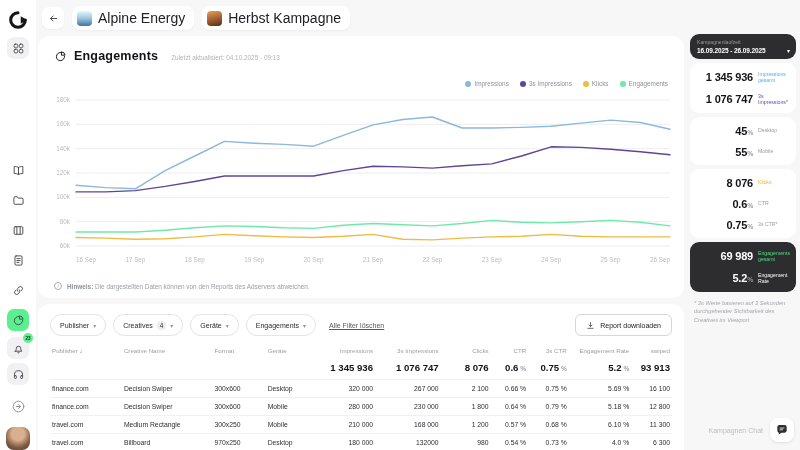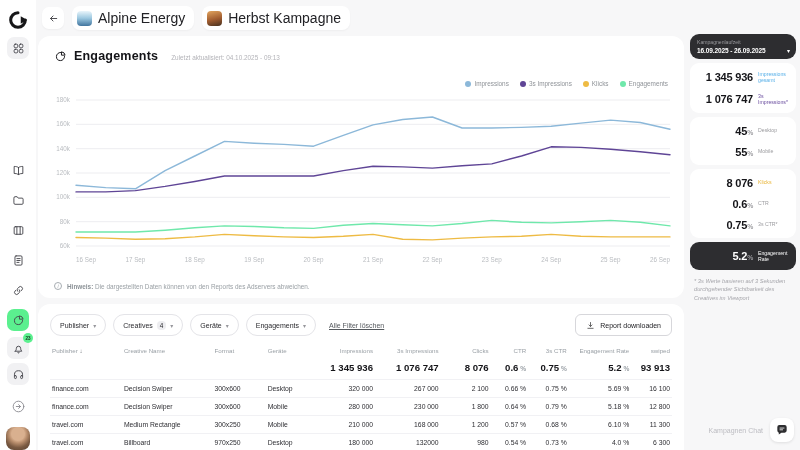--- a/index.html
+++ b/index.html
@@ -403,20 +403,24 @@
         <span class="kpi-num">0.6<span class="kpi-suffix">%</span></span>
         <span class="kpi-label" style="color: rgb(155, 155, 159);">CTR</span>
       </div>
       <div class="kpi-row">
         <span class="kpi-num">0.75<span class="kpi-suffix">%</span></span>
         <span class="kpi-label" style="color: rgb(155, 155, 159);">3s CTR*</span>
       </div>
     </div>
   <div class="rp-dark engagements" id="kpi-card-dark">
       <div class="kpi-row">
+        <span class="kpi-num">69 989</span>
+        <span class="kpi-label" style="color: rgb(74, 222, 128);">Engagements gesamt</span>
+      </div>
+      <div class="kpi-row">
         <span class="kpi-num">5.2<span class="kpi-suffix">%</span></span>
         <span class="kpi-label" style="color: rgb(255, 255, 255);">Engagement Rate</span>
       </div>
     </div>
   <div class="rp-footnote">* 3s Werte basieren auf 3 Sekunden durchgehender Sichtbarkeit des Creatives im Viewport</div>
 </aside>
 
 <div class="chat-row">
   <span class="chat-label">Kampagnen Chat</span>
   <div class="chat-btn">

